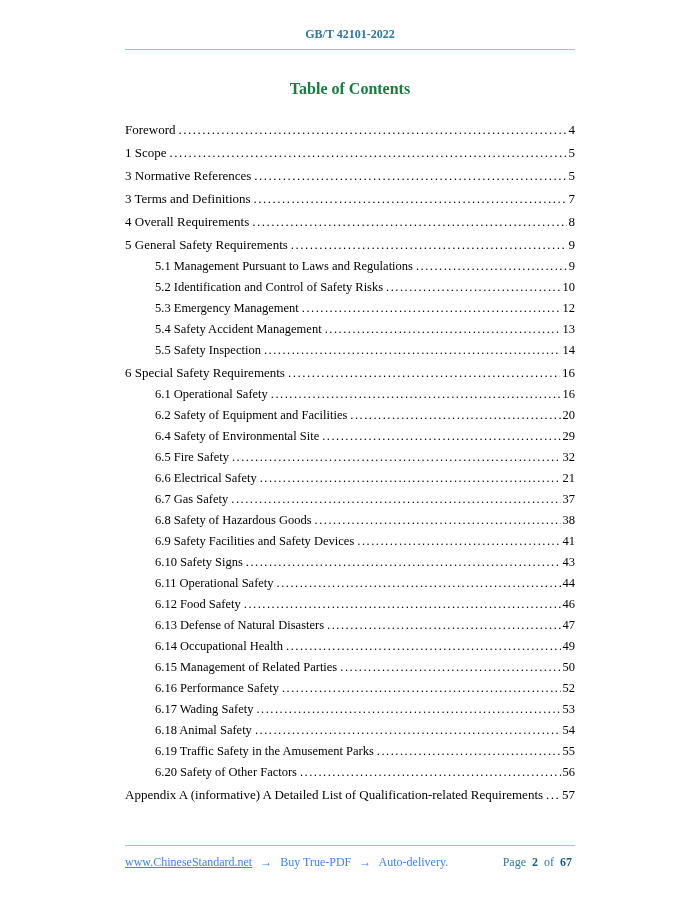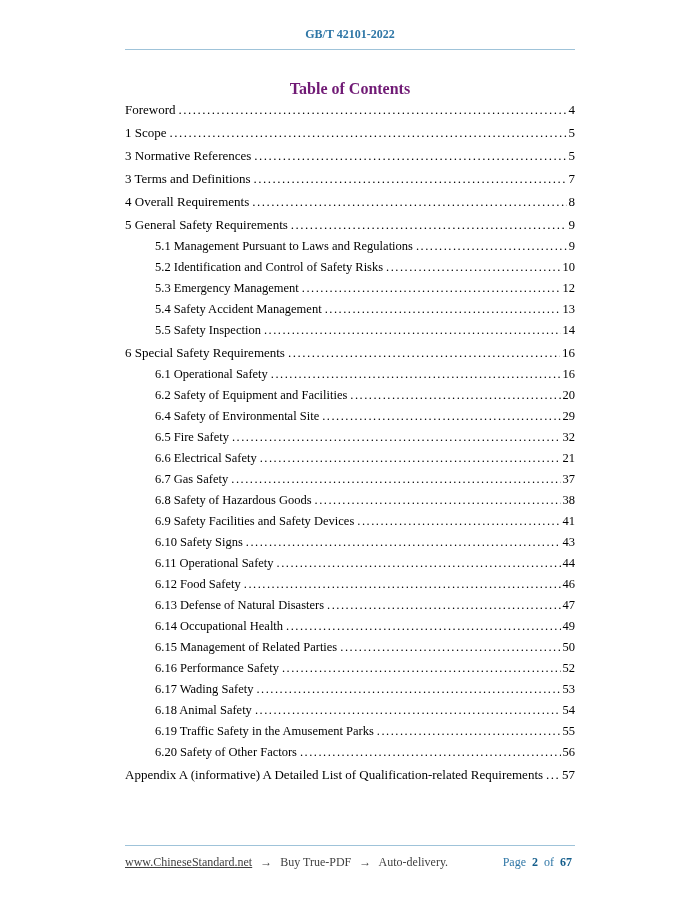--- a/index.html
+++ b/index.html
@@ -29,25 +29,25 @@
     border-top: 1px solid #9fc3d9;
     height: 0;
   }
 
   
   .toc-title {
     text-align: center;
     font-weight: bold;
     font-size: 16px;
     margin-top: 30px;
-    color: #701a75;
-  }
-
-  
-  .toc-list { }
+    color: #15803d;
+  }
+
+  
+  .toc-list { margin-top: 20px; }
   .toc-row {
     display: flex;
     align-items: baseline;
     font-size: 13px;
     height: 23px;
     line-height: 23px;
   }
   .toc-row.lvl1 {
     padding-left: 30px;
     font-size: 12.5px;
@@ -76,21 +76,21 @@
     left: 125px;
     right: 125px;
     bottom: 36px;
     border-top: 1px solid #9fc3d9;
     padding-top: 9px;
     display: flex;
     justify-content: space-between;
     align-items: baseline;
     font-size: 12px;
   }
-  .footer-left { color: #404040; }
+  .footer-left { color: #3b82f6; }
   .footer-left .link { text-decoration: underline; cursor: pointer; }
   .footer-left .arrow { margin: 0 5px; }
   .footer-right { color: #2e76a6; }
   .footer-right .num { font-weight: bold; color: #155e8c; margin: 0 3px; }
 </style>
 </head>
 <body>
 
 <div class="page">
 

